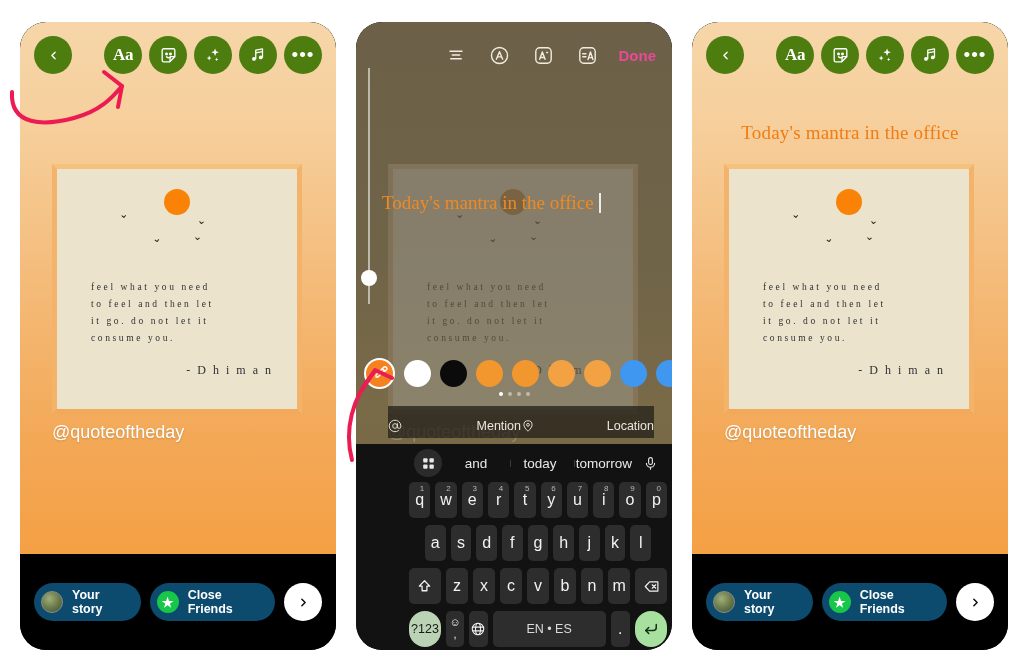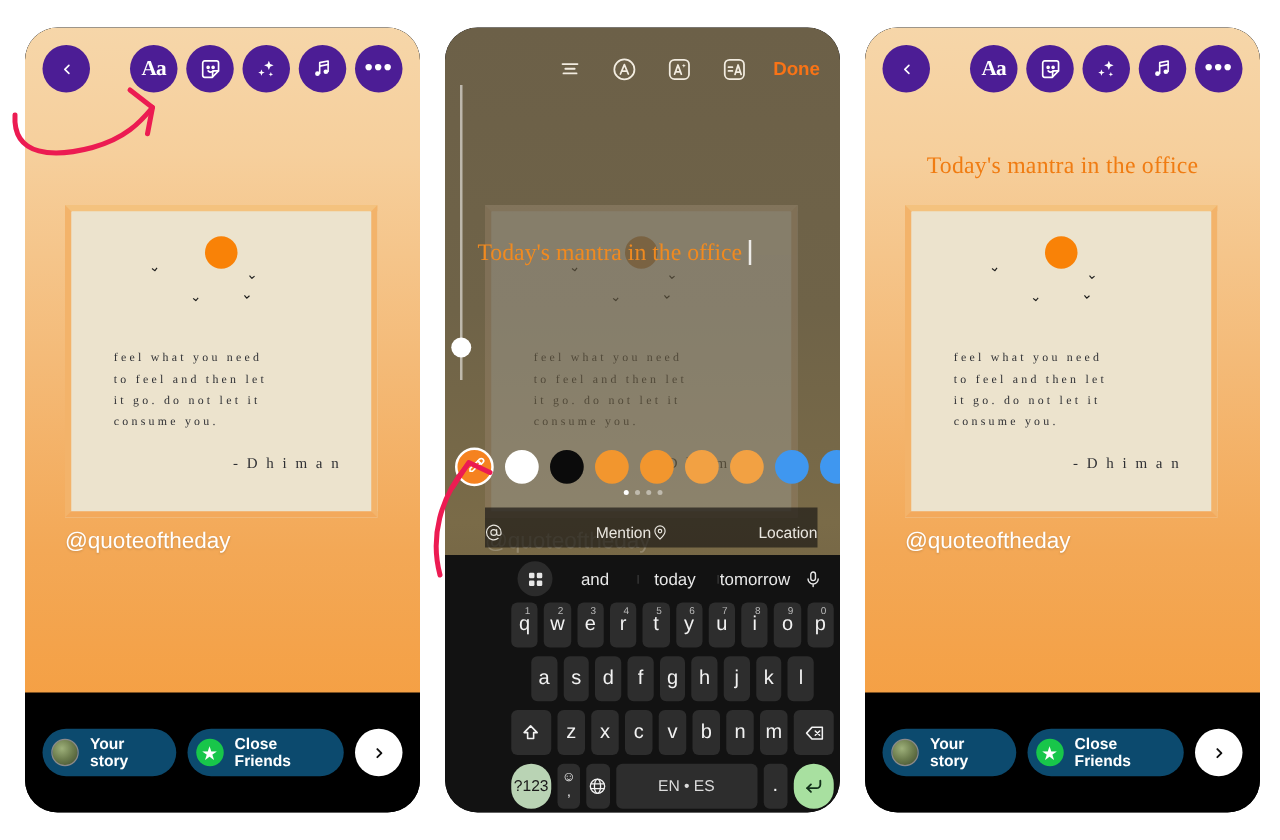--- a/index.html
+++ b/index.html
@@ -34,21 +34,21 @@
 
   
   .toolbar {
     position: absolute; top: 14px; left: 0; right: 0;
     display: flex; align-items: center;
     padding: 0 14px;
     z-index: 30;
   }
   .tb-btn {
     width: 38px; height: 38px; border-radius: 50%;
-    background: #4c1d95;
+    background: #4d7c0f;
     display: flex; align-items: center; justify-content: center;
     color: #fff;
     flex: 0 0 auto;
   }
   .tb-spacer { flex: 1 1 auto; }
   .tb-group { display: flex; gap: 7px; }
   .tb-btn .aa { font-family: "Liberation Serif", serif; font-size: 17px; font-weight: 700; letter-spacing: -.5px;}
   .tb-btn .dots { font-size: 19px; line-height: 8px; letter-spacing: 1px; }
 
   
@@ -149,21 +149,21 @@
   .dim-quote .quote-card { filter: grayscale(.55) brightness(.72); }
   .dim-quote .handle { opacity: .5; }
 
   .editor-toolbar {
     position: absolute; top: 14px; left: 0; right: 0;
     display: flex; align-items: center; justify-content: flex-end;
     gap: 18px; padding: 0 16px; height: 38px; z-index: 40;
     color: #f2ece0;
   }
   .et-icon { width: 26px; height: 26px; display:flex; align-items:center; justify-content:center; }
-  .et-done { font-size: 15px; font-weight: 700; color: #f97316; }
+  .et-done { font-size: 15px; font-weight: 700; color: #ec4899; }
 
   .size-slider {
     position: absolute; left: 6px; top: 46px; width: 14px; height: 236px; z-index: 40;
   }
   .size-track {
     position: absolute; left: 6px; top: 0; width: 1.5px; height: 100%;
     background: rgba(255,255,255,.55);
   }
   .size-thumb {
     position: absolute; left: -1px; top: 202px;

